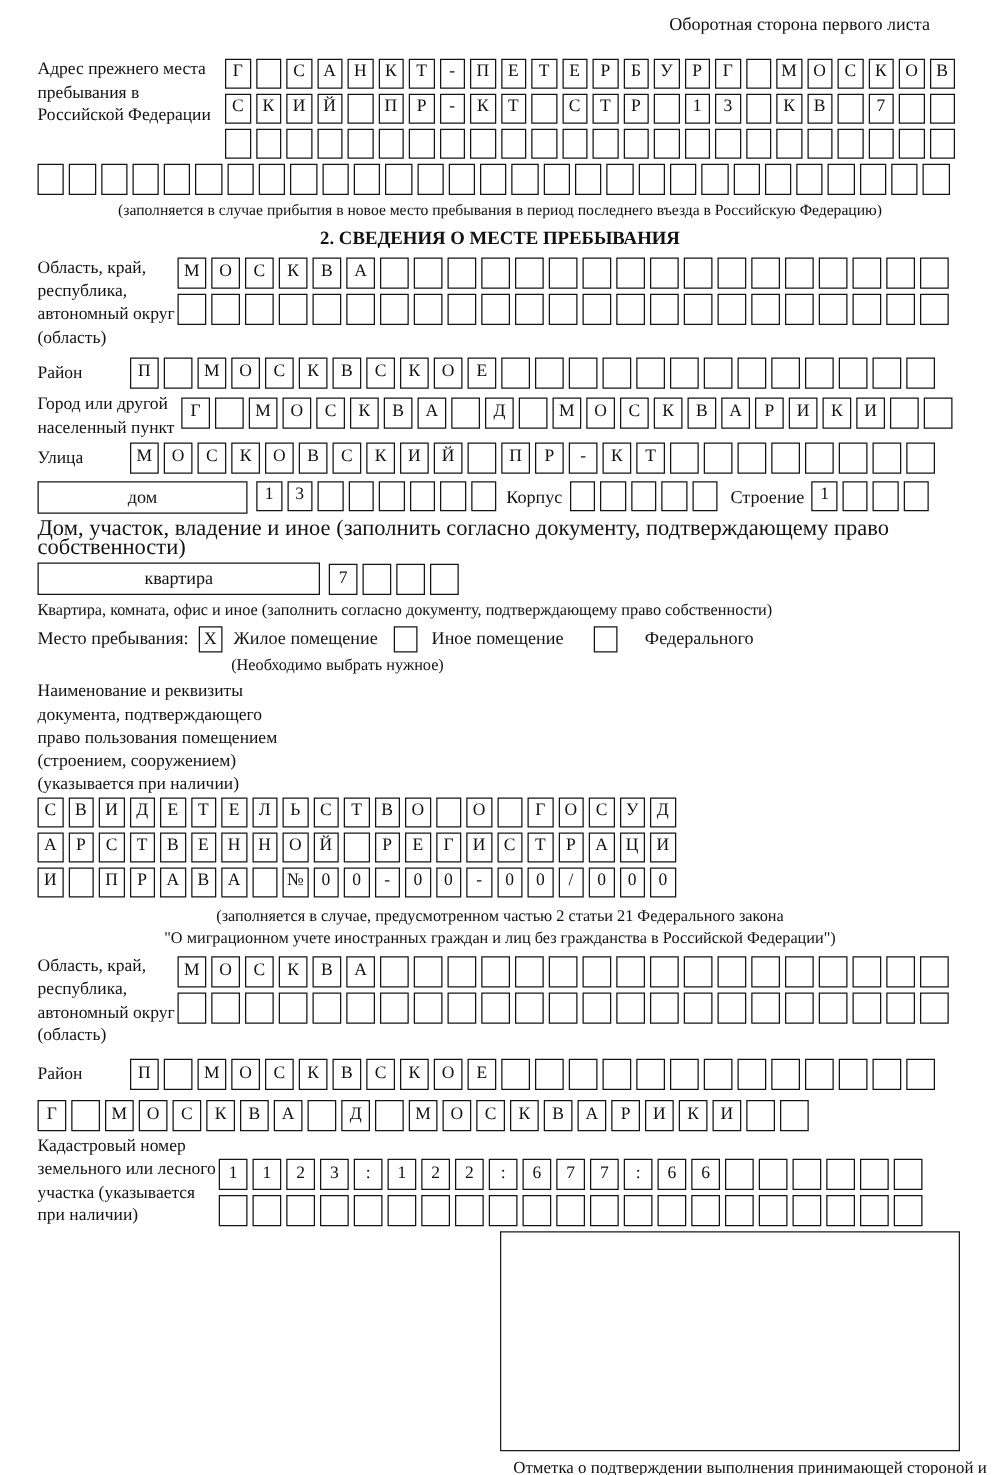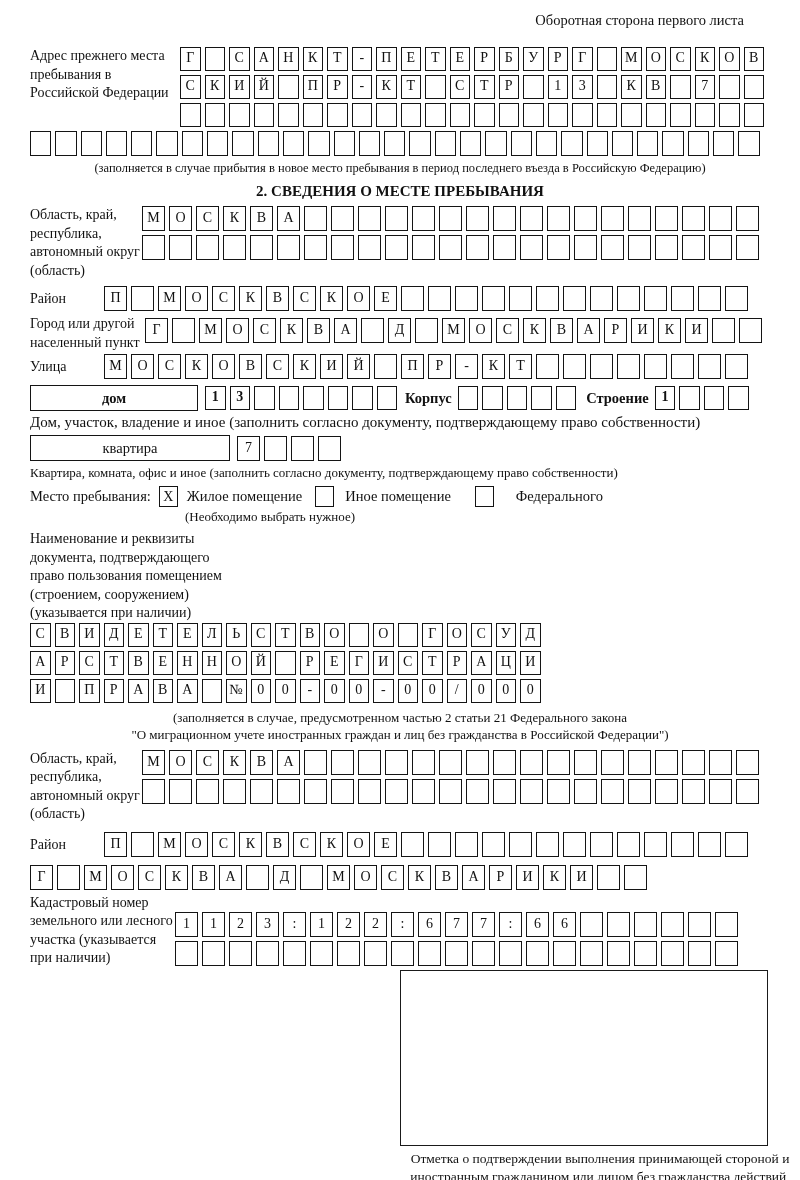--- a/index.html
+++ b/index.html
@@ -316,21 +316,21 @@
         <span class="cell"></span>
         <span class="cell"></span>
         <span class="cell"></span>
         <span class="cell"></span>
         <span class="cell"></span>
         <span class="cell"></span>
         <span class="cell"></span>
       </div>
   </div>
 
-  <div class="row" style="margin-top:6px;align-items:center;font-weight:bold;">
+  <div class="row" style="margin-top:6px;">
     <div class="inline-box" style="width:168px;">дом</div>
     <div class="cells sm" style="margin-left:7px;">
         <span class="cell">1</span>
         <span class="cell">3</span>
         <span class="cell"></span>
         <span class="cell"></span>
         <span class="cell"></span>
         <span class="cell"></span>
         <span class="cell"></span>
         <span class="cell"></span>
@@ -344,24 +344,24 @@
         <span class="cell"></span>
       </div>
     <div class="mini-label" style="margin-left:10px;">Строение</div>
     <div class="cells sm" style="margin-left:6px;">
         <span class="cell">1</span>
         <span class="cell"></span>
         <span class="cell"></span>
         <span class="cell"></span>
       </div>
   </div>
-  <div class="caption" style="text-align:left;margin-top:4px;font-size:15px;">Дом, участок, владение и иное (заполнить согласно документу, подтверждающему право собственности)</div>
+  <div class="caption" style="text-align:left;margin-top:4px;font-size:18px;">Дом, участок, владение и иное (заполнить согласно документу, подтверждающему право собственности)</div>
 
   <div class="row" style="margin-top:5px;align-items:center;">
-    <div class="inline-box" style="width:200px;">квартира</div>
+    <div class="inline-box" style="width:226px;">квартира</div>
     <div class="cells md" style="margin-left:7px;">
         <span class="cell">7</span>
         <span class="cell"></span>
         <span class="cell"></span>
         <span class="cell"></span>
       </div>
   </div>
   <div class="caption" style="text-align:left;margin-top:4px;font-size:13px;">Квартира, комната, офис и иное (заполнить согласно документу, подтверждающему право собственности)</div>
 
   <div class="stay-row" style="margin-top:6px;">

